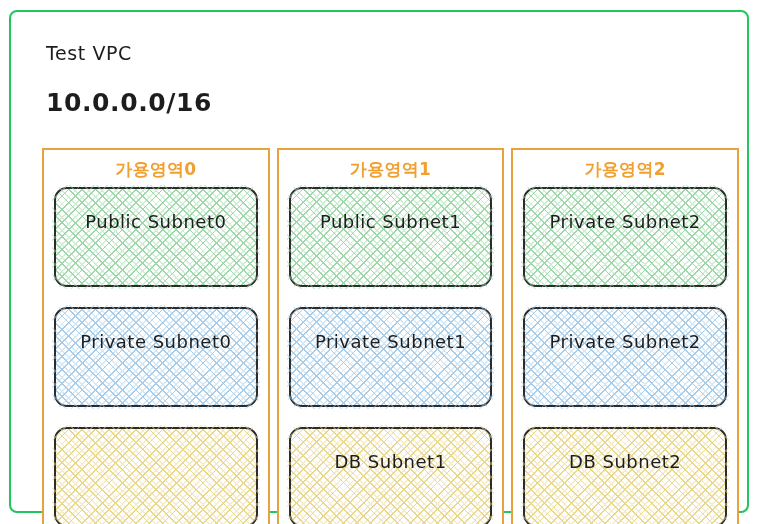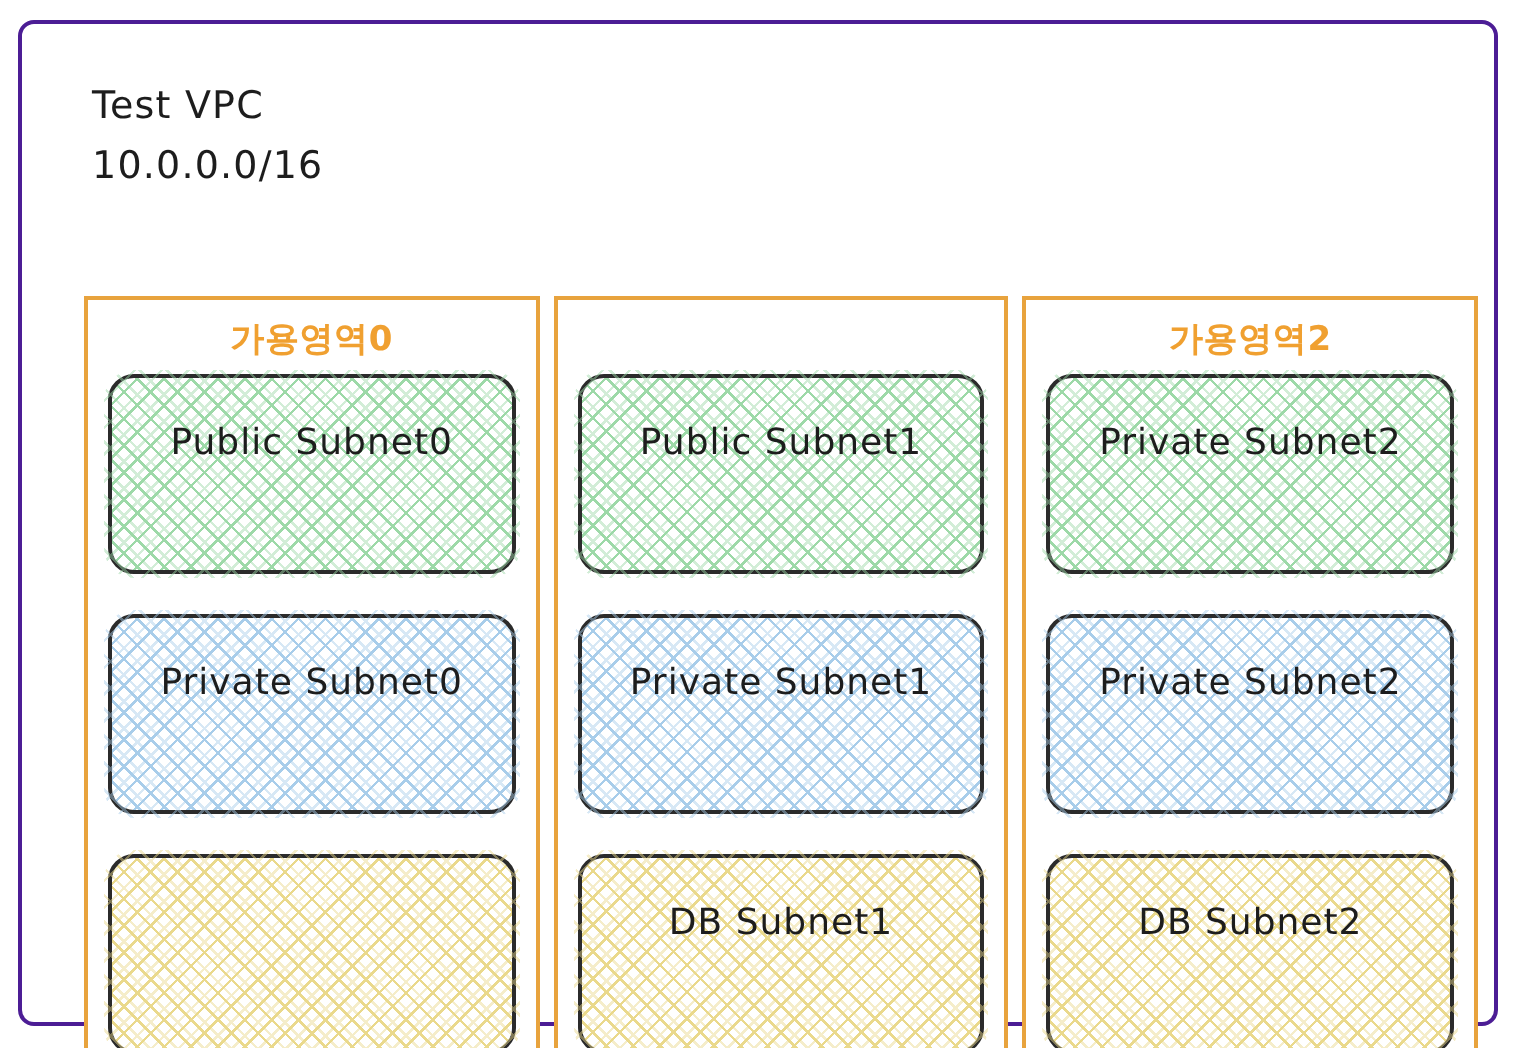--- a/index.html
+++ b/index.html
@@ -23,42 +23,43 @@
   }
 
   
   .vpc-box {
     position: absolute;
     left: 9px;
     top: 10px;
     width: 740px;
     height: 503px;
     box-sizing: border-box;
-    border: 2px solid #4c1d95;
+    border: 2px solid #22c55e;
     border-radius: 8px;
     background: #ffffff;
   }
 
   .vpc-title {
     position: absolute;
     left: 35px;
     top: 30px;
     font-size: 19px;
     color: #1d1d1d;
     letter-spacing: 0.6px;
     white-space: nowrap;
   }
   .vpc-cidr {
     position: absolute;
     left: 35px;
-    top: 60px;
-    font-size: 19px;
+    top: 76px;
+    font-size: 25px;
     color: #1d1d1d;
     letter-spacing: 0.6px;
     white-space: nowrap;
+    font-weight: bold;
   }
 
   
   .az-row {
     position: absolute;
     left: 31px;
     top: 136px;
     width: 697px;
     height: 432px;
     display: flex;
@@ -176,20 +177,21 @@
             <div class="hatch-bleed hatch-blue"></div>
             <div class="subnet-label">Private Subnet0</div>
           </div>
           <div class="subnet s2 hatch-yellow">
             <div class="hatch-bleed hatch-yellow"></div>
           </div>
         </div>
       </div>
 
       <div class="az-box">
+        <div class="az-label">가용영역1</div>
         <div class="subnet-stack">
           <div class="subnet s0 hatch-green">
             <div class="hatch-bleed hatch-green"></div>
             <div class="subnet-label">Public Subnet1</div>
           </div>
           <div class="subnet s1 hatch-blue">
             <div class="hatch-bleed hatch-blue"></div>
             <div class="subnet-label">Private Subnet1</div>
           </div>
           <div class="subnet s2 hatch-yellow">

